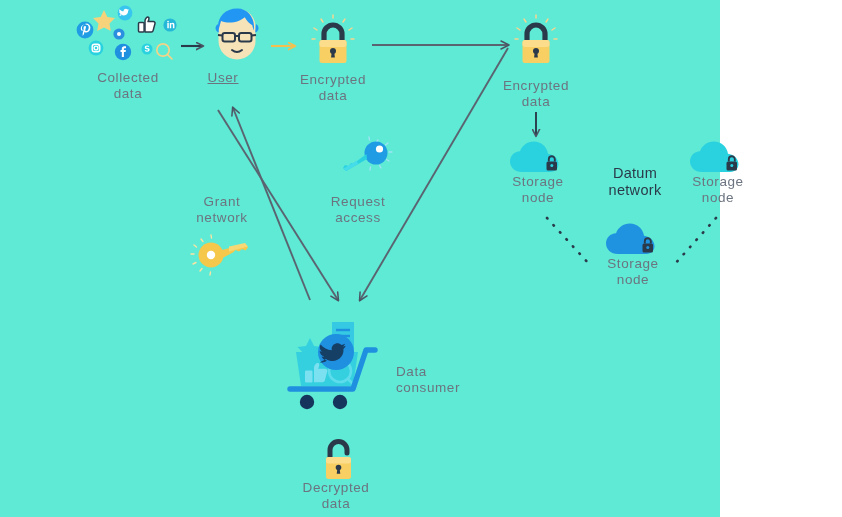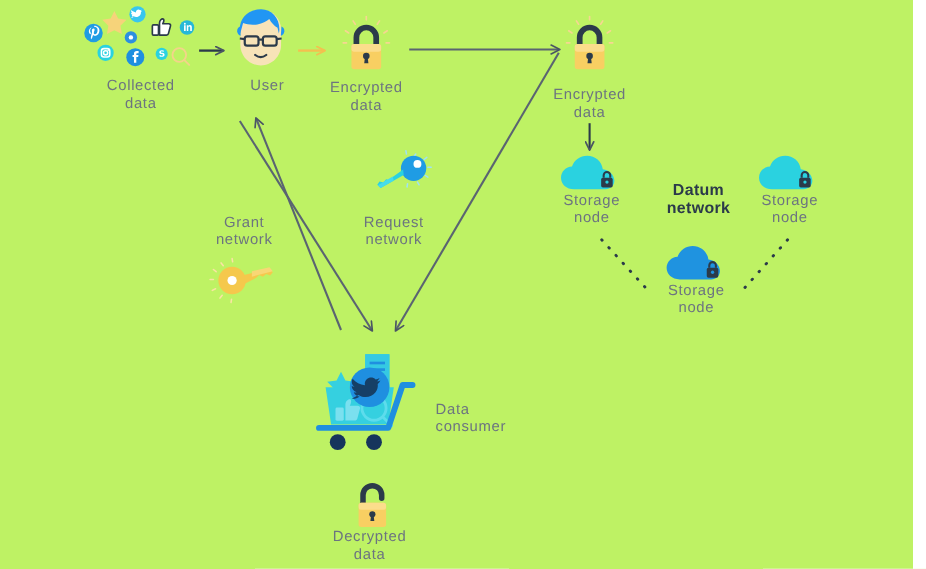--- a/index.html
+++ b/index.html
@@ -1,23 +1,23 @@
 <!DOCTYPE html>
 <html><head>
 <meta charset="utf-8">
 <style>
   html,body{margin:0;padding:0;background:#ffffff;}
   body{width:842px;height:517px;overflow:hidden;
        font-family:"Liberation Sans", sans-serif;}
-  #stage{position:relative;width:830px;height:517px;background:#bef264;}
+  #stage{position:relative;width:720px;height:517px;background:#5eead4;}
   .node{position:absolute;}
   .label{position:absolute;text-align:center;color:#6c7480;
          font-size:13.5px;line-height:16px;letter-spacing:.6px;
          font-family:"Liberation Sans", sans-serif;white-space:pre-line;}
-  .label.bold{color:#2b3a4a;font-weight:bold;letter-spacing:.3px;}
+  .label.bold{color:#2b3a4a;font-weight:normal;letter-spacing:.3px;}
   svg{display:block;overflow:visible;}
   .lines{position:absolute;left:0;top:0;width:842px;height:517px;pointer-events:none;}
 </style>
 </head>
 <body>
 
 <div id="stage">
 
   <svg class="lines" width="842" height="517" viewBox="0 0 842 517">
     <defs>
@@ -135,21 +135,21 @@
       <path d="M9.2 18 c-1.6 0.6 -2.8 2.4 -2.6 4.6 0.2 2 1.5 3.6 3.2 4z" fill="#2196f3"></path>
       <path d="M46.9 18 c1.6 0.6 2.8 2.4 2.6 4.6 -0.2 2 -1.5 3.6 -3.2 4z" fill="#2196f3"></path>
       <rect x="13.5" y="27" width="12.5" height="8.5" rx="2.2" fill="none" stroke="#2b3a4a" stroke-width="2"></rect>
       <rect x="30" y="27" width="12.5" height="8.5" rx="2.2" fill="none" stroke="#2b3a4a" stroke-width="2"></rect>
       <line x1="26" y1="30" x2="30" y2="30" stroke="#2b3a4a" stroke-width="2"></line>
       <line x1="9" y1="29" x2="13.5" y2="29.5" stroke="#2b3a4a" stroke-width="2"></line>
       <line x1="42.5" y1="29.5" x2="47" y2="29" stroke="#2b3a4a" stroke-width="2"></line>
       <path d="M23 44 q5 4 10 0" fill="none" stroke="#2b3a4a" stroke-width="2" stroke-linecap="round"></path>
     </svg>
   </div>
-  <div class="label" style="left:203px;top:70px;width:80px;">User</div>
+  <div class="label" style="left:183px;top:70px;width:80px;text-decoration:underline;">User</div>
 
   <div class="node" style="left:306px;top:14px;width:54px;height:54px;">
     <svg width="54" height="54" viewBox="0 0 54 54">
       <g stroke="#f6d691" stroke-width="1.5" stroke-linecap="round">
         <line x1="27" y1="1" x2="27" y2="4"></line>
         <line x1="15" y1="5" x2="17" y2="8"></line>
         <line x1="39" y1="5" x2="37" y2="8"></line>
         <line x1="8" y1="14" x2="11" y2="16"></line>
         <line x1="46" y1="14" x2="43" y2="16"></line>
         <line x1="6" y1="25" x2="9" y2="25"></line>
@@ -236,21 +236,21 @@
         <line x1="22" y1="3" x2="22.5" y2="6"></line>
       </g>
       <circle cx="22" cy="23" r="12.5" fill="#f5c84c"></circle>
       <circle cx="22" cy="23" r="4.2" fill="#ffffff"></circle>
       <path d="M33 18 L56 12 L59 15.5 L56.5 18.5 L53 17 L50 19.5 L46.5 18 L44 20.5 L33.5 26 z" fill="#f5c84c"></path>
       <path d="M40 14.5 L56 11 L59 14.5 L40 19.5 z" fill="#f8d775"></path>
     </svg>
   </div>
 
   <div class="label" style="left:313px;top:194px;width:90px;">Request
-network</div>
+access</div>
   <div class="node" style="left:332px;top:134px;width:68px;height:48px;">
     <svg width="68" height="48" viewBox="0 0 68 48">
       <g stroke="#9fe3f5" stroke-width="1.4" stroke-linecap="round">
         <line x1="46" y1="6" x2="44" y2="8.5"></line>
         <line x1="56" y1="9" x2="53.5" y2="11"></line>
         <line x1="60" y1="18" x2="57" y2="18"></line>
         <line x1="57" y1="27" x2="54.5" y2="25.5"></line>
         <line x1="49" y1="34" x2="47.5" y2="31.5"></line>
         <line x1="38" y1="36" x2="38.5" y2="33"></line>
         <line x1="37" y1="3" x2="37.5" y2="6"></line>

